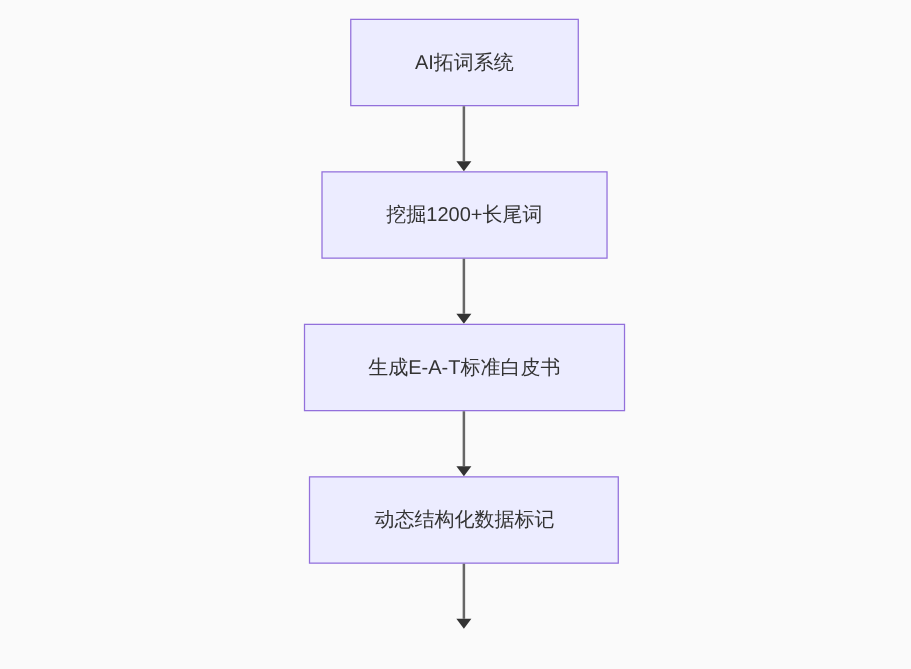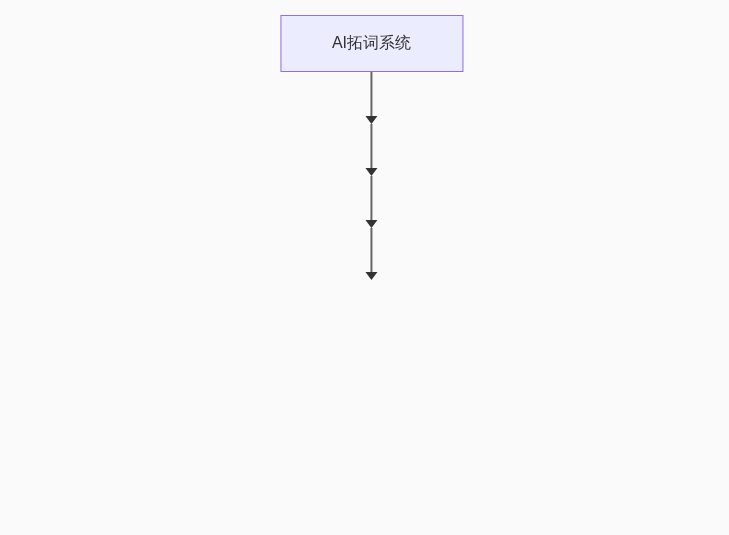--- a/index.html
+++ b/index.html
@@ -26,21 +26,21 @@
   .flow {
     position: absolute;
     top: 15px;
     left: 50%;
     transform: translateX(calc(-50% + 7px));
     display: flex;
     flex-direction: column;
     align-items: center;
   }
   .node {
-    height: 57px;
+    height: 70px;
     padding: 0 51px;
     background: var(--node-fill);
     border: 1px solid var(--node-border);
     color: var(--text);
     font-size: 16px;
     display: flex;
     align-items: center;
     justify-content: center;
     white-space: nowrap;
   }
@@ -71,32 +71,41 @@
 
     <div class="node">
       <span>AI拓词系统</span>
     </div>
 
     <div class="connector">
       <div class="edge-line"></div>
       <div class="arrowhead"></div>
     </div>
 
+    <div class="node">
+      <span>挖掘1200+长尾词</span>
+    </div>
 
     <div class="connector">
       <div class="edge-line"></div>
       <div class="arrowhead"></div>
     </div>
 
+    <div class="node">
+      <span>生成E-A-T标准白皮书</span>
+    </div>
 
     <div class="connector">
       <div class="edge-line"></div>
       <div class="arrowhead"></div>
     </div>
 
+    <div class="node">
+      <span>动态结构化数据标记</span>
+    </div>
 
     <div class="connector">
       <div class="edge-line"></div>
       <div class="arrowhead"></div>
     </div>
 
 
   </div>
 </div>
 

